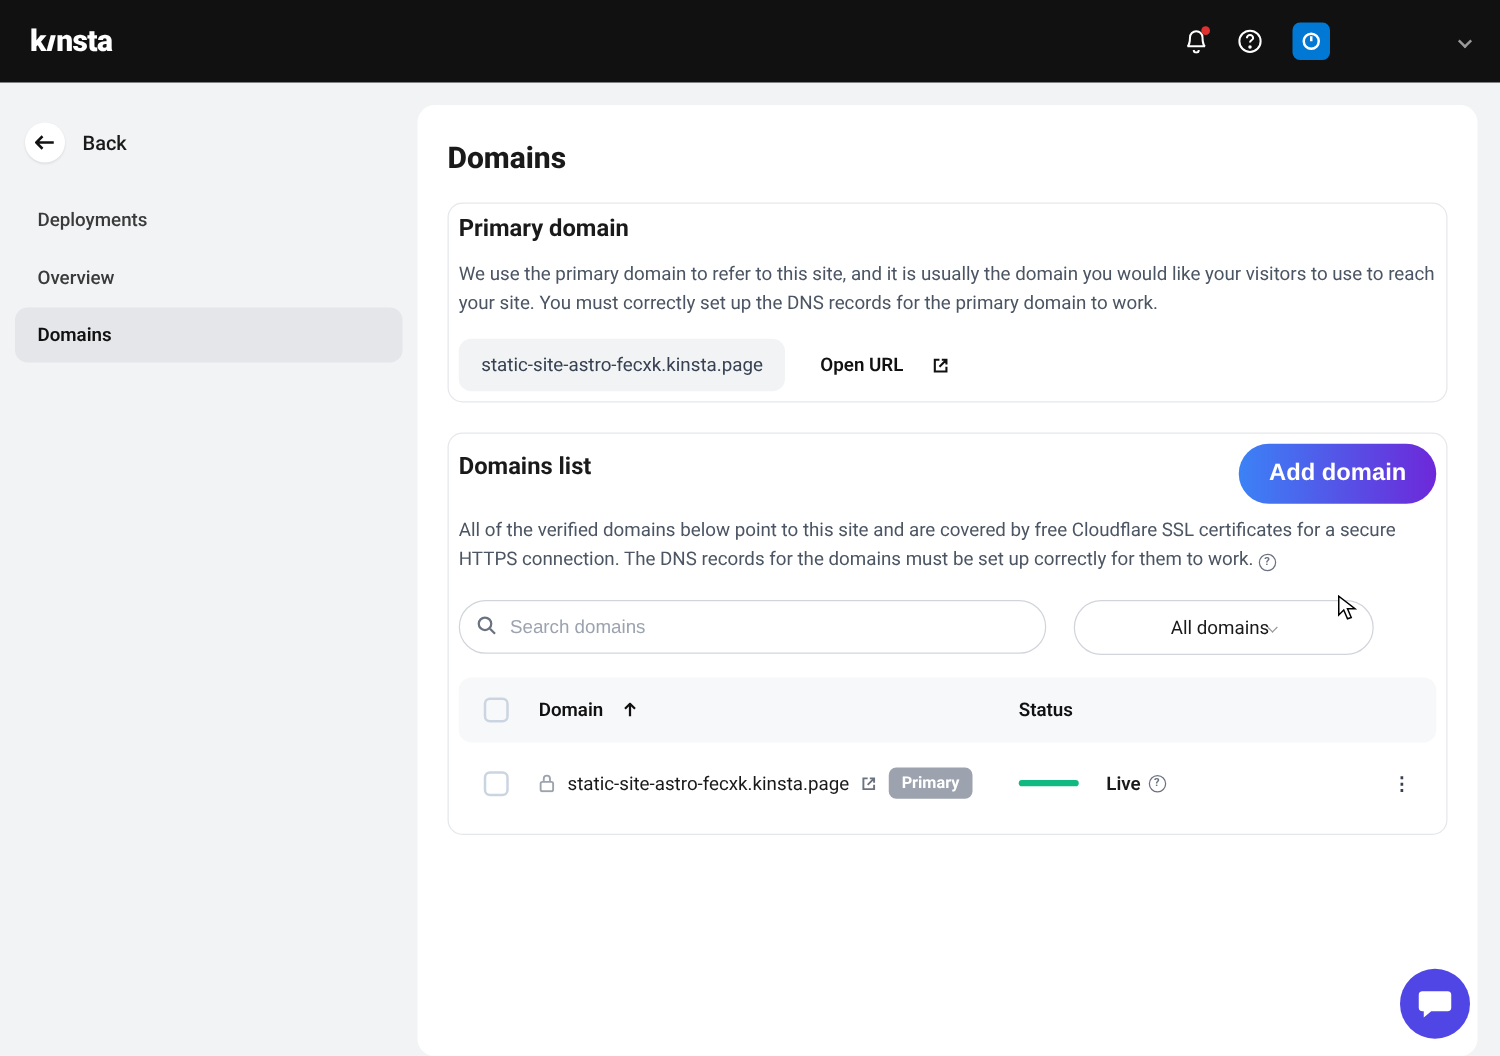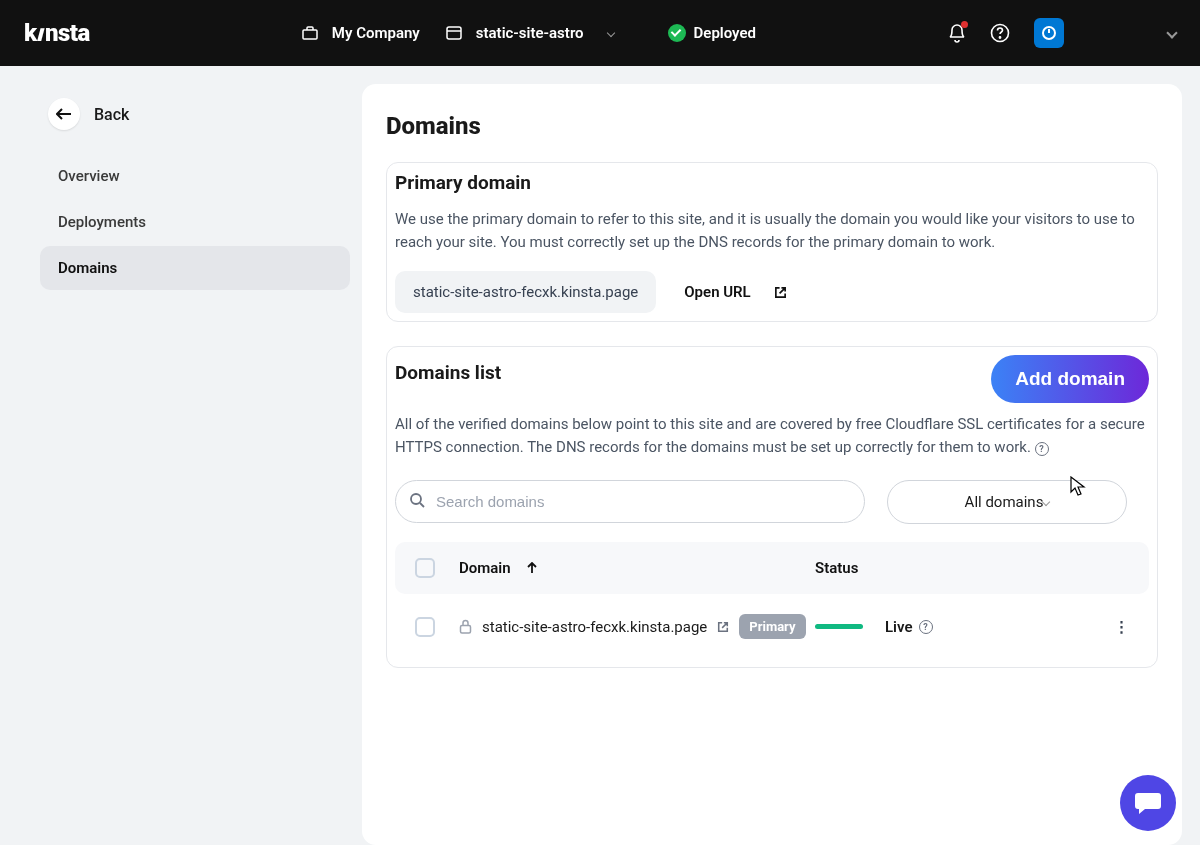--- a/index.html
+++ b/index.html
@@ -18,21 +18,21 @@
   .check-circle { width: 18px; height: 18px; background: #1db954; border-radius: 50%; position: relative; }
   .check-circle::after { content:""; position:absolute; left:5px; top:3px; width:4px; height:7px; border:solid #fff; border-width:0 2px 2px 0; transform:rotate(45deg);}
   .bell-wrap { position: relative; }
   .red-dot { position: absolute; top: -2px; right: -2px; width: 7px; height: 7px; background: #e03131; border-radius: 50%; }
   .avatar { width: 30px; height: 30px; background: #0078d4; border-radius: 6px; display:flex; align-items:center; justify-content:center;}
   .chev { border: solid #999; border-width: 0 2px 2px 0; display: inline-block; padding: 3px; transform: rotate(45deg); }
   .chev-small { border: solid #999; border-width: 0 1.5px 1.5px 0; display: inline-block; padding: 2.5px; transform: rotate(45deg); }
 
   
   .page { display: flex; height: calc(845px - 66px); }
-  .sidebar { width: 334px; padding: 24px 12px; margin-left: 28px; }
+  .sidebar { width: 334px; padding: 24px 12px; }
   .back-row { display: flex; align-items: center; gap: 14px; padding: 8px 8px 24px 8px; }
   .back-btn { width: 32px; height: 32px; background: #fff; border-radius: 50%; box-shadow: 0 1px 2px rgba(0,0,0,0.1); display:flex; align-items:center; justify-content:center;}
   .side-item { padding: 13px 18px; border-radius: 10px; font-size: 15px; font-weight: 500; color: #3a3a3a; cursor: pointer; margin-bottom: 2px; }
   .side-item.active { background: #e4e6ea; font-weight: 600; color:#111; }
 
   
   .main { flex: 1; background: #fff; border-radius: 14px; margin: 18px 18px 0 0; padding: 28px 24px; overflow-y: auto; }
   .main h1 { font-size: 24px; font-weight: 800; margin-bottom: 22px; }
 
   .card { border: 1px solid #e5e7eb; border-radius: 12px; padding: 8px; margin-bottom: 24px; }
@@ -77,41 +77,20 @@
   svg { display:block; }
 </style>
 </head>
 <body>
 
 <div class="topbar">
   <div class="logo">
     <span>k<span class="slash">ı</span>nsta</span>
   </div>
   <div class="top-spacer"></div>
-  <div class="top-center">
-    <span>
-      <svg width="16" height="14" viewBox="0 0 16 14" fill="none" stroke="#fff" stroke-width="1.5">
-          <rect x="1" y="4" width="14" height="9" rx="1"></rect>
-          <path d="M5 4V2a1 1 0 011-1h4a1 1 0 011 1v2"></path>
-        </svg>
-    </span>
-    <span>My Company</span>
-    <span style="margin-left:12px;">
-      <svg width="16" height="14" viewBox="0 0 16 14" fill="none" stroke="#fff" stroke-width="1.5">
-          <rect x="1" y="1" width="14" height="12" rx="2"></rect>
-          <path d="M1 5h14"></path>
-        </svg>
-    </span>
-    <span>static-site-astro</span>
-    <span class="chev-small dropdown-caret"></span>
-    <span class="status-deployed">
-      <span class="check-circle"></span>
-      <span>Deployed</span>
-    </span>
-  </div>
   <div class="top-right">
     <span class="bell-wrap">
       <svg width="18" height="20" viewBox="0 0 18 20" fill="none" stroke="#fff" stroke-width="1.6">
           <path d="M14 7a5 5 0 10-10 0c0 6-2 7-2 7h14s-2-1-2-7z"></path>
           <path d="M7 17a2 2 0 004 0"></path>
         </svg>
       <span class="red-dot"></span>
     </span>
     <span>
       <svg width="20" height="20" viewBox="0 0 20 20" fill="none" stroke="#fff" stroke-width="1.6">
@@ -133,22 +112,22 @@
 <div class="page">
   <div class="sidebar">
     <div class="back-row">
       <div class="back-btn">
         <svg width="16" height="12" viewBox="0 0 16 12" fill="none" stroke="#111" stroke-width="2">
             <path d="M15 6H1M6 1L1 6l5 5"></path>
           </svg>
       </div>
       <span style="font-weight:500;">Back</span>
     </div>
+    <div class="side-item">Deployments</div>
     <div class="side-item">Overview</div>
-    <div class="side-item">Deployments</div>
     <div class="side-item active">Domains</div>
   </div>
 
   <div class="main">
     <h1>Domains</h1>
 
     <div class="card">
       <h2>Primary domain</h2>
       <p class="desc">We use the primary domain to refer to this site, and it is usually the domain you would like your visitors to use to reach your site. You must correctly set up the DNS records for the primary domain to work.</p>
       <div>

